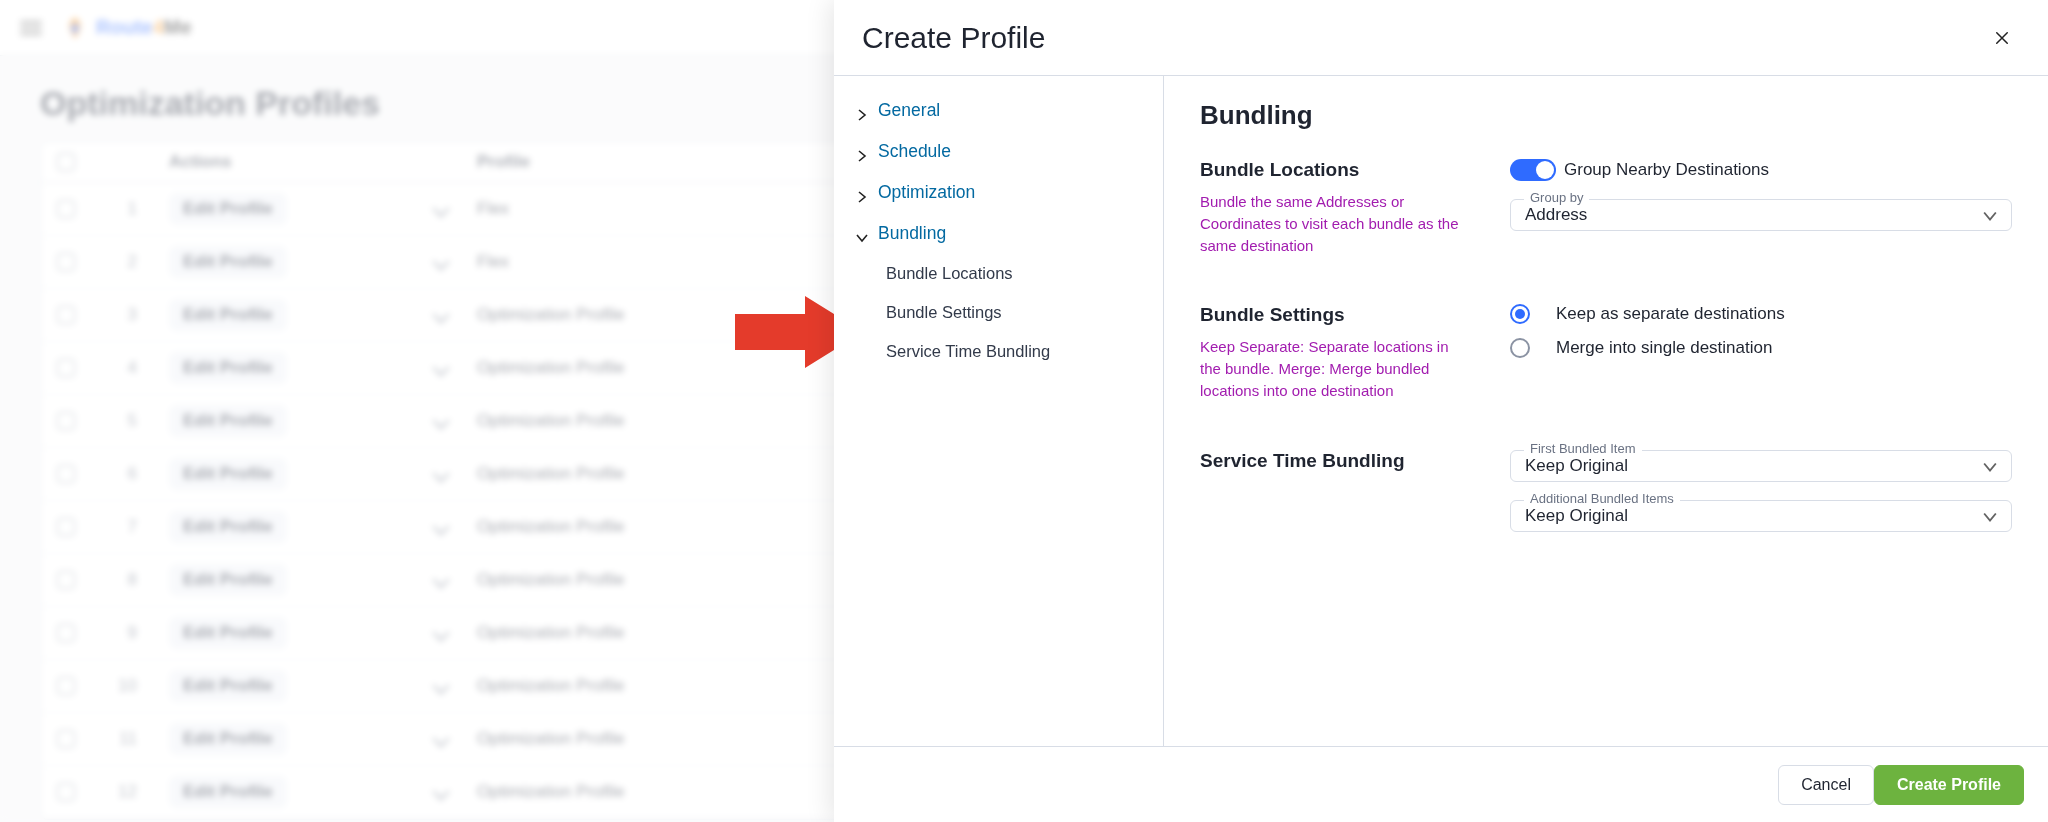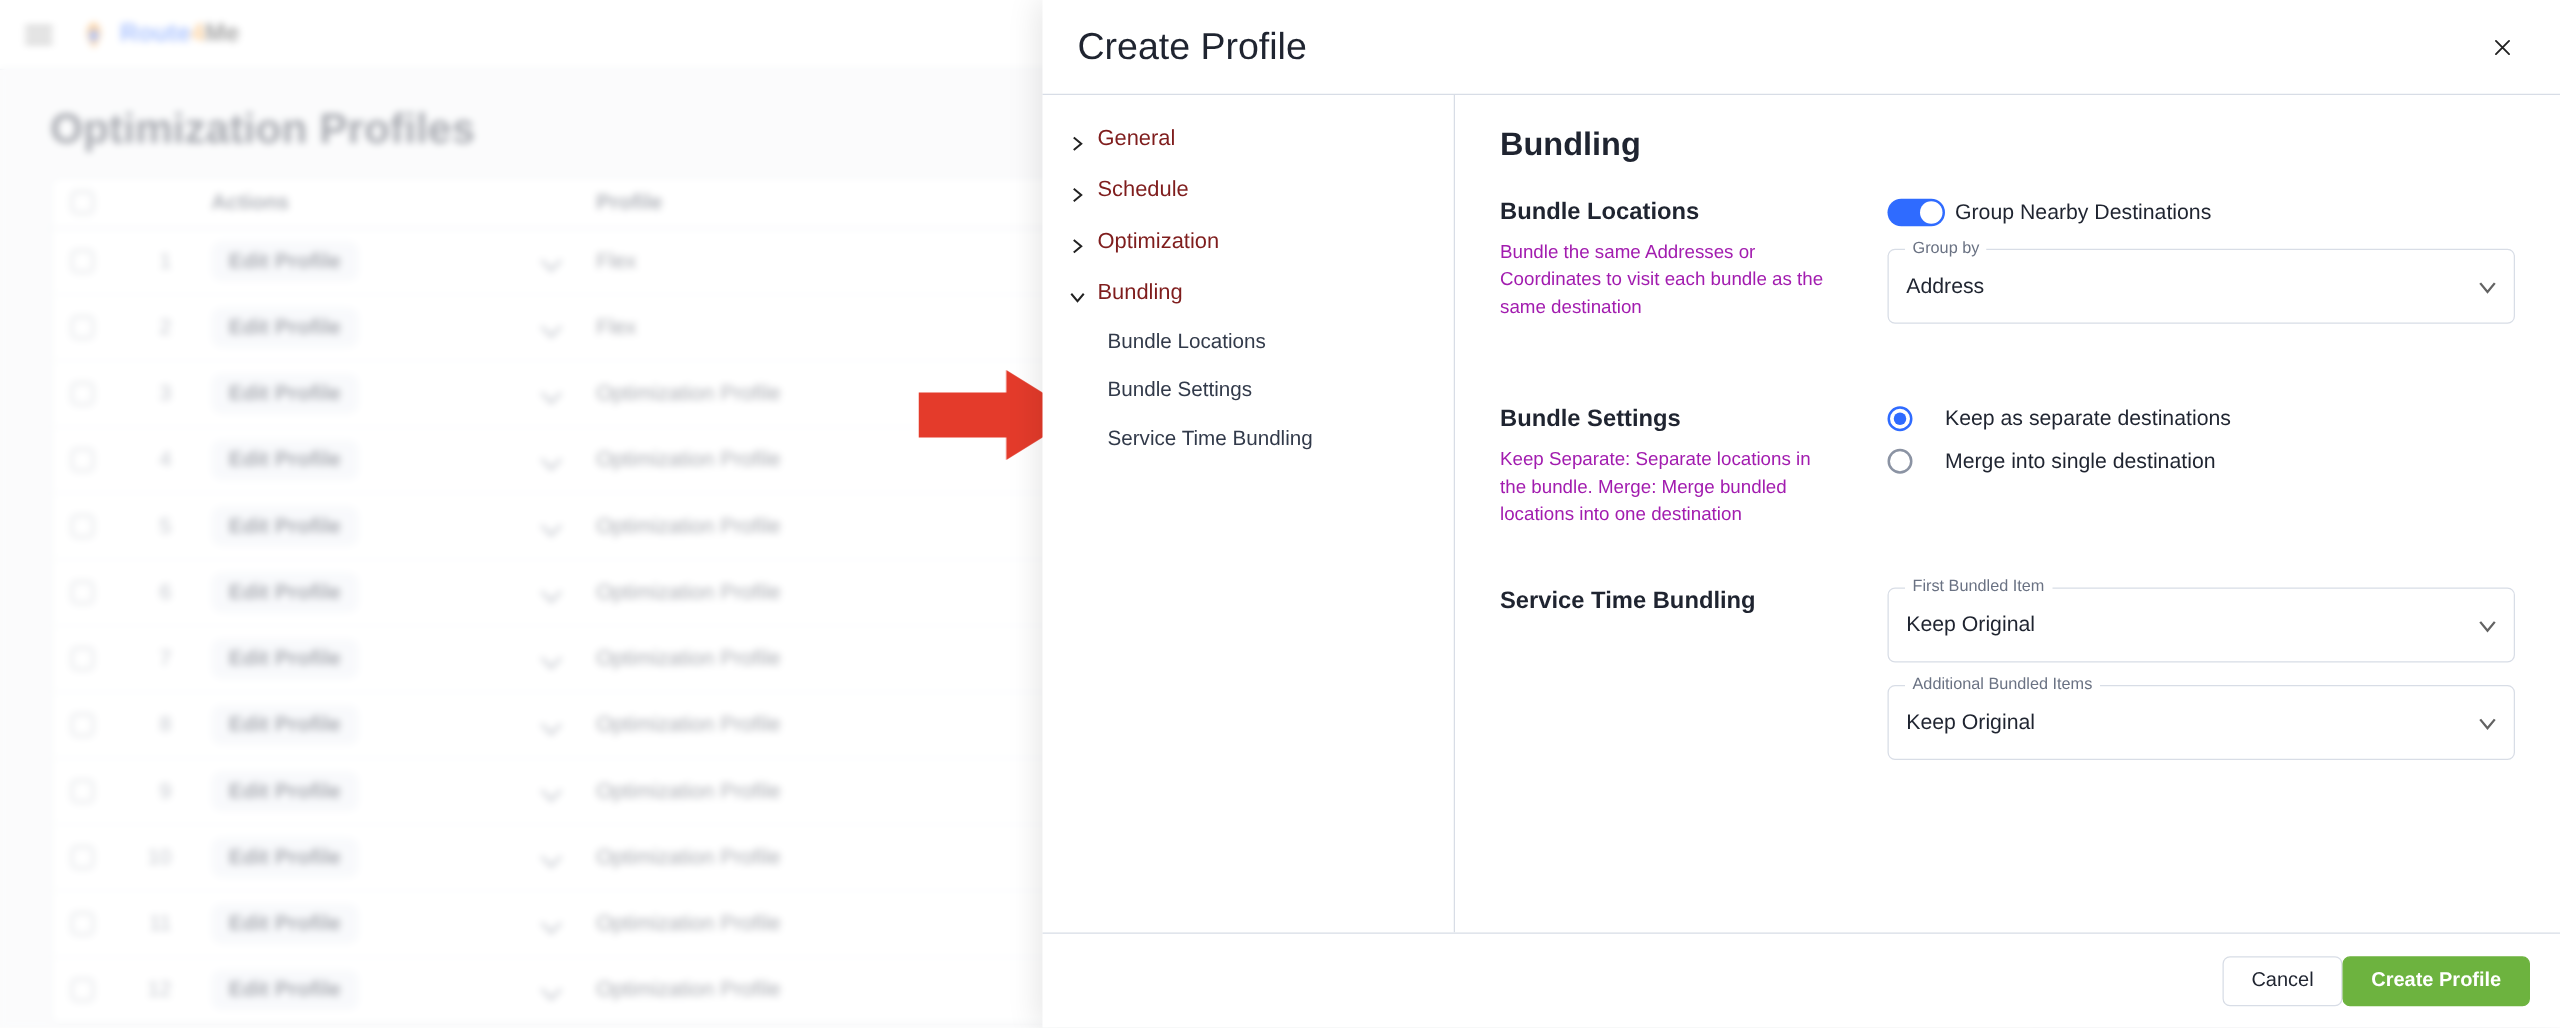--- a/index.html
+++ b/index.html
@@ -50,42 +50,42 @@
 
   
   .modal{position:absolute;top:0;right:0;bottom:0;width:1214px;background:#fff;z-index:10;display:grid;grid-template-rows:76px 1fr 76px;box-shadow:-4px 0 24px rgba(0,0,0,.10)}
   .modal-head{display:flex;align-items:center;justify-content:space-between;padding:0 28px;border-bottom:1px solid var(--border)}
   .modal-head h2{margin:0;font-size:30px;font-weight:500}
   .close-x{width:36px;height:36px;display:flex;align-items:center;justify-content:center;cursor:pointer;border-radius:6px}
   .close-x svg{width:18px;height:18px}
 
   .modal-body{display:grid;grid-template-columns:330px 1fr;min-height:0;overflow:hidden}
   .side{border-right:1px solid var(--border);padding:14px 8px;overflow:auto}
-  .nav-item{display:flex;align-items:center;gap:10px;padding:10px 14px;border-radius:6px;cursor:pointer;font-size:17.5px;color:#7f1d1d}
+  .nav-item{display:flex;align-items:center;gap:10px;padding:10px 14px;border-radius:6px;cursor:pointer;font-size:17.5px;color:#0369a1}
   .nav-item.sub{padding-left:44px;font-size:16.5px;color:#323a4a}
   .nav-item .chev{width:12px;height:12px;flex:none}
   .chev svg{width:12px;height:12px}
 
   .content{padding:24px 36px;overflow:auto}
   .content h3{margin:0 0 28px 0;font-size:26px;font-weight:600;color:#1f2430}
 
   .section{display:grid;grid-template-columns:300px 1fr;gap:10px;margin-bottom:48px;align-items:start}
   .sec-title{font-size:19px;font-weight:600;margin:0 0 10px 0}
   .sec-text{font-size:15px;color:#a21caf;line-height:1.45;max-width:270px}
 
   
   .toggle-line{display:flex;align-items:center;gap:8px;margin-bottom:18px}
   .switch{width:46px;height:22px;border-radius:11px;background:var(--blue);position:relative;cursor:pointer}
   .switch .knob{position:absolute;top:2px;right:2px;width:18px;height:18px;border-radius:50%;background:#fff}
   .switch-label{font-size:17px}
 
   
   .field{position:relative;margin-bottom:18px}
   .field label{position:absolute;left:14px;top:-9px;background:#fff;padding:0 6px;font-size:13px;color:#6a7283}
-  .field .sel{border:1px solid var(--border);border-radius:6px;height:60px;display:flex;align-items:center;justify-content:space-between;padding:0 14px;font-size:17px;cursor:pointer}
+  .field .sel{border:1px solid var(--border);border-radius:6px;height:32px;display:flex;align-items:center;justify-content:space-between;padding:0 14px;font-size:17px;cursor:pointer}
   .sel .dd{width:14px;height:14px;opacity:.7}
 
   
   .radio-line{display:flex;align-items:center;gap:26px;margin-bottom:14px;font-size:17px;cursor:pointer}
   .radio{width:20px;height:20px;border-radius:50%;border:2px solid var(--blue);display:flex;align-items:center;justify-content:center}
   .radio.unchecked{border-color:#8b93a3}
   .radio .dot{width:10px;height:10px;border-radius:50%;background:var(--blue)}
 
   .modal-foot{display:flex;align-items:center;justify-content:flex-end;padding:0 24px;border-top:1px solid var(--border)}
   .btn{height:40px;padding:0 22px;border-radius:6px;font-size:16px;cursor:pointer;display:flex;align-items:center;border:1px solid var(--border);background:#fff}

